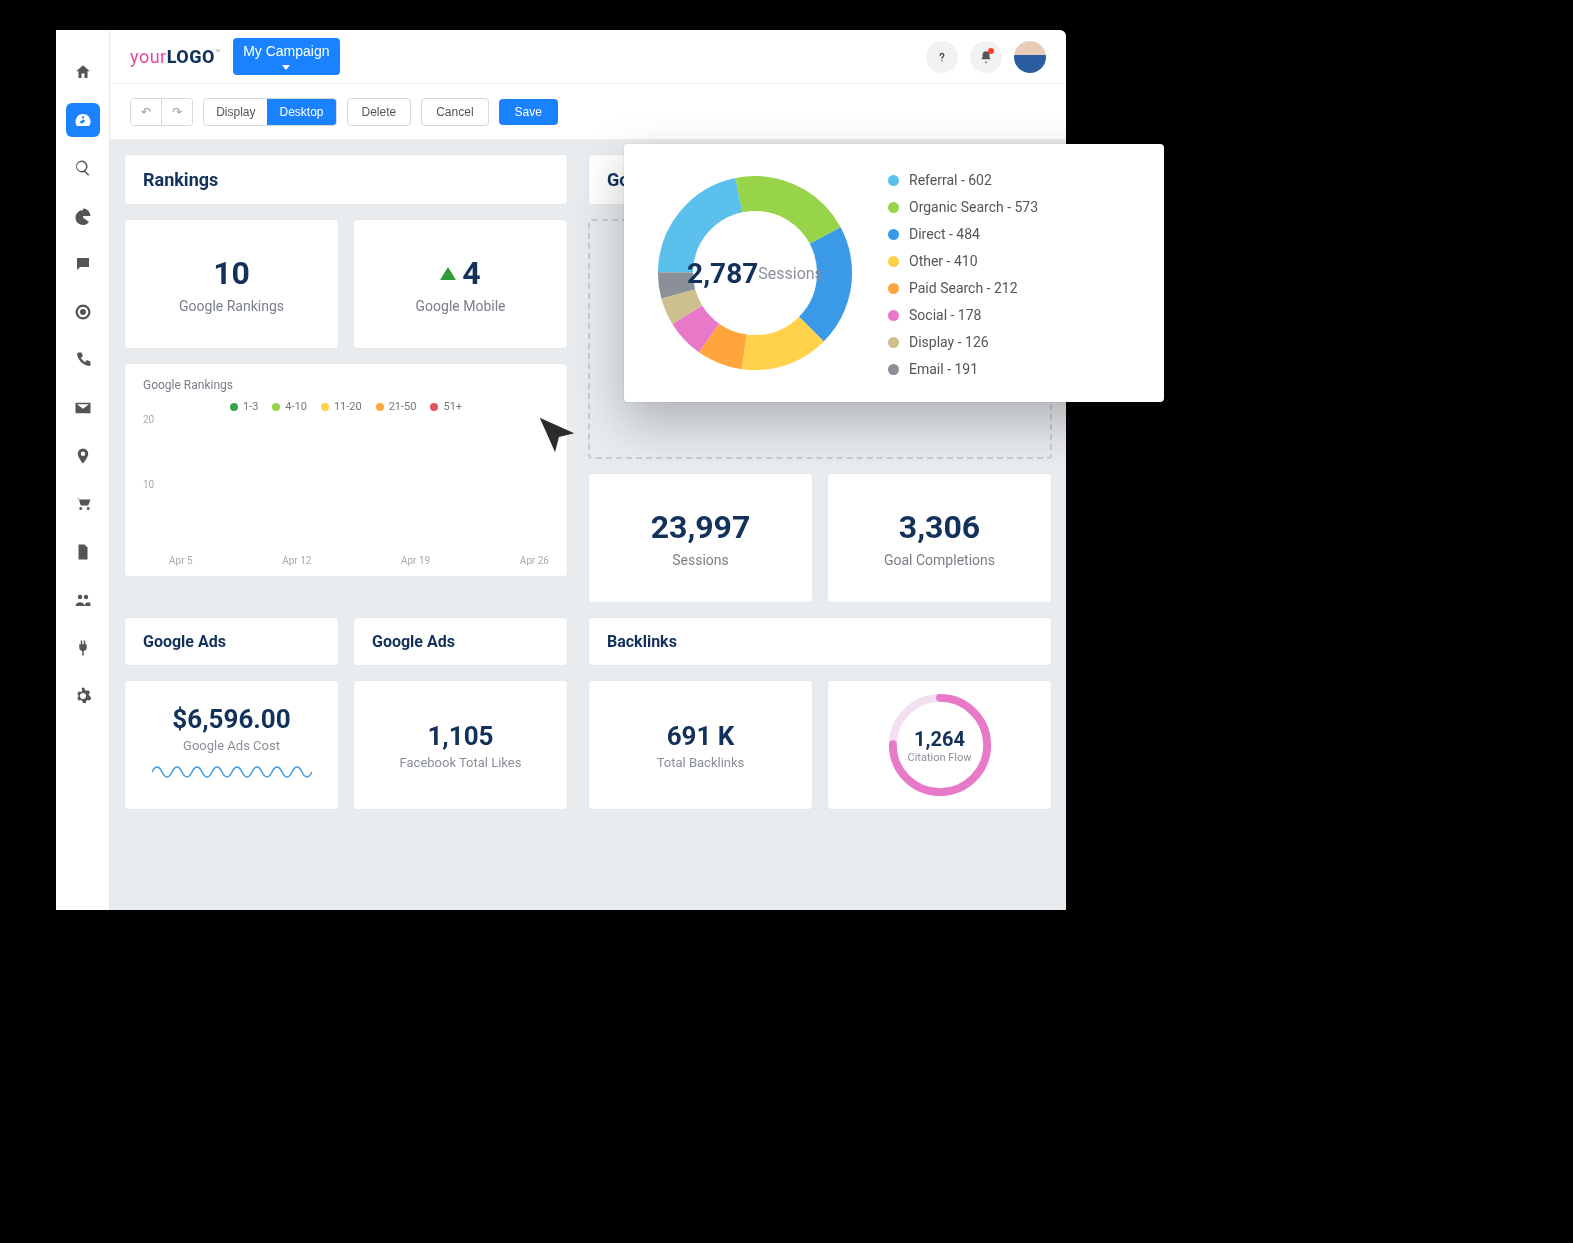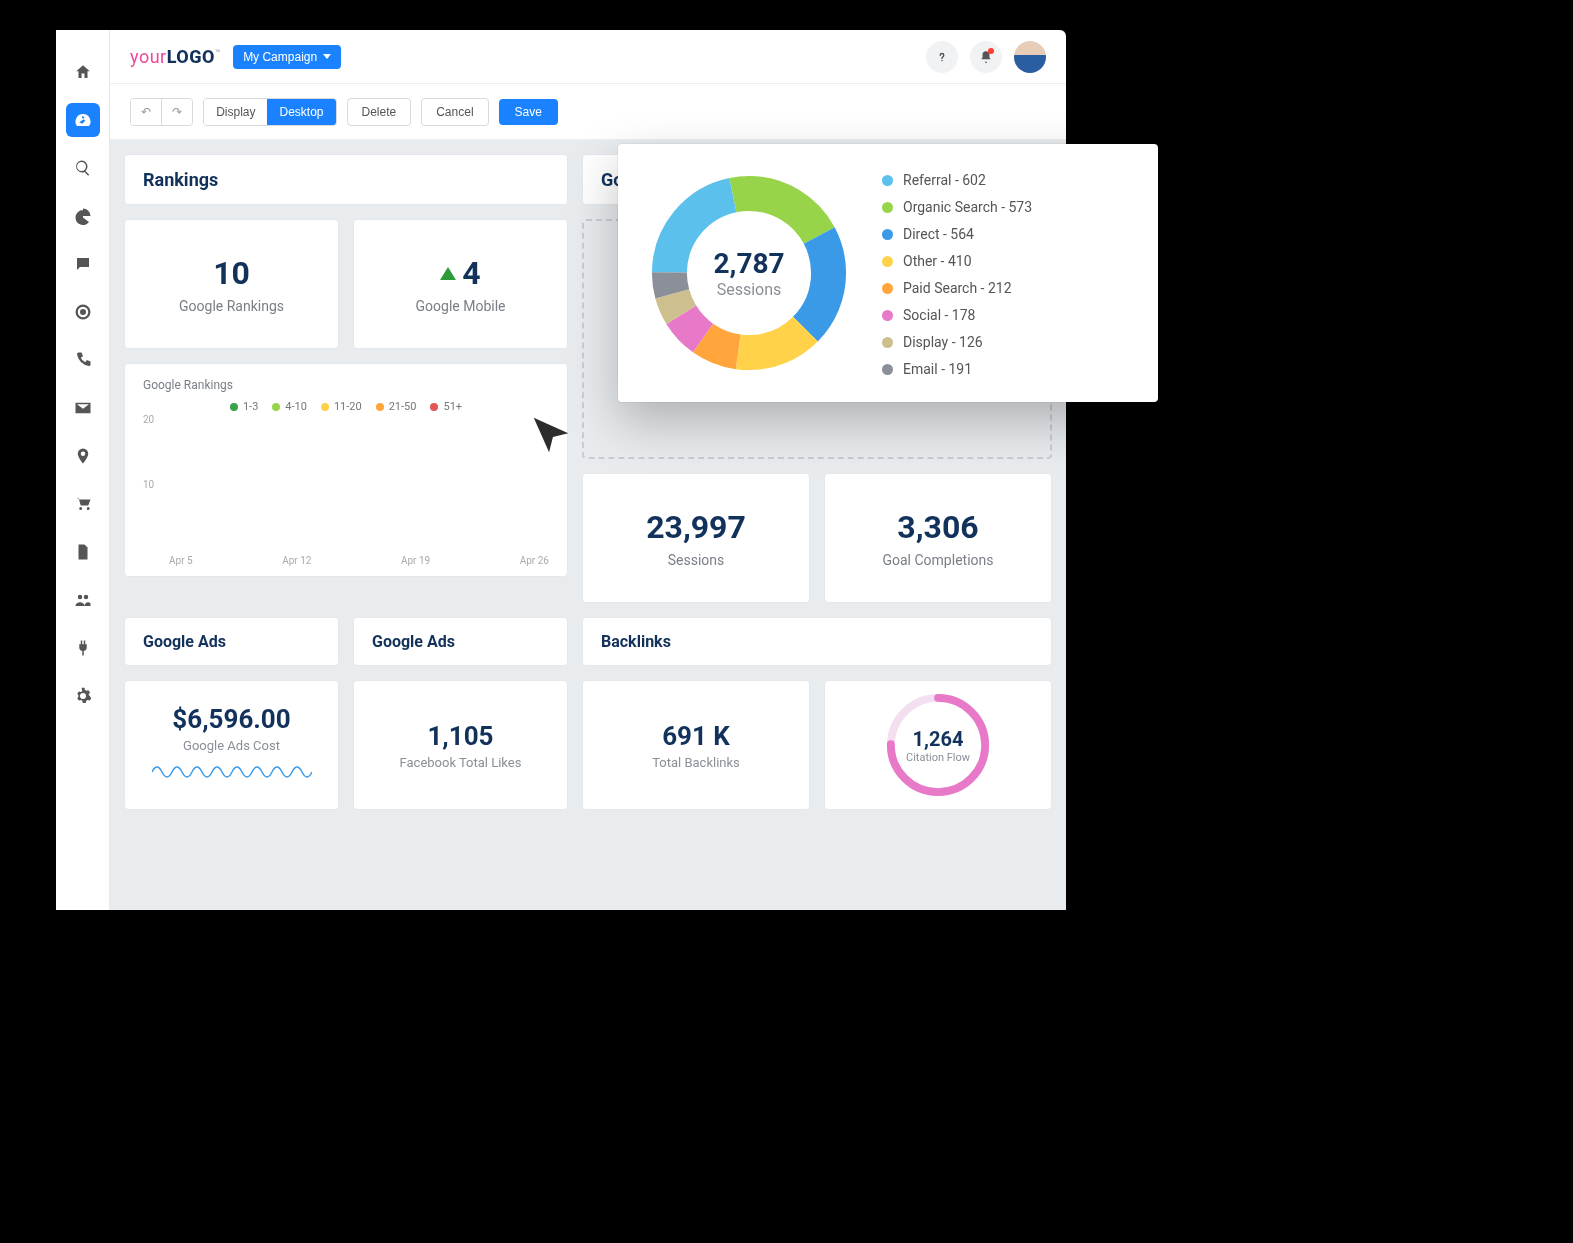--- a/index.html
+++ b/index.html
@@ -72,26 +72,27 @@
   }
   .logo { font-size: 18px; letter-spacing: .5px; }
   .logo .l-light { color: #ec4899; font-weight: 400; }
   .logo .l-bold { color: #12325b; font-weight: 800; }
   .logo .l-tm { color: #9aa0a6; font-size: 9px; vertical-align: super; }
   .campaign-btn {
     background: #1a82ff;
     color: #fff;
     border: none;
     border-radius: 4px;
-    font-size: 12px;
+    font-size: 14px;
     padding: 5px 10px;
     display: flex;
     align-items: center;
     gap: 6px;
     cursor: pointer;
+    flex-direction: column;
   }
   .chev-down { width: 0; height: 0; border-left: 4px solid transparent; border-right: 4px solid transparent; border-top: 5px solid #fff; }
   .topbar-spacer { flex: 1; }
   .icon-circle {
     width: 32px; height: 32px; border-radius: 50%;
     background: #f1f2f4; display: flex; align-items:center; justify-content:center;
     color: #555; cursor: pointer; position: relative;
   }
   .icon-circle svg { width: 14px; height: 14px; fill: currentColor; }
   .notif-dot { position: absolute; top: 7px; right: 8px; width: 6px; height: 6px; background:#ff3b30; border-radius:50%; }
@@ -114,21 +115,21 @@
   .btn-group button.active { background: #1a82ff; color: #fff; }
   .btn-outline { border: 1px solid #d6d9de; background:#fff; border-radius:4px; padding:6px 14px; font-size:12px; color:#555; cursor:pointer; }
   .btn-primary { background:#1a82ff; color:#fff; border:none; border-radius:4px; padding:6px 16px; font-size:12px; cursor:pointer; }
   
   .content {
     flex: 1;
     background: #e9ecef;
     padding: 14px;
     overflow: visible;
   }
-  .row { display: flex; gap: 14px; margin-bottom: 14px; overflow:visible; }
+  .row { display: flex; gap: 20px; margin-bottom: 14px; overflow:visible; }
   .col { display: flex; flex-direction: column; gap: 14px; overflow:visible;}
   .col-left { width: 444px; }
   .col-right { flex: 1; position: relative; }
   .card {
     background: #fff;
     border: 1px solid #e5e7eb;
     border-radius: 4px;
   }
   .panel-header { padding: 14px 18px; font-size: 18px; font-weight: 700; color: #12325b; }
   .stat-pair { display: flex; gap: 14px; }
@@ -170,21 +171,21 @@
     background: #fff;
     border-radius: 4px;
     box-shadow: 0 20px 50px rgba(0,0,0,0.25), 0 0 0 1px rgba(0,0,0,0.04);
     display: flex;
     padding: 24px 26px;
     gap: 28px;
     z-index: 5;
   }
   .donut-wrap { position: relative; width: 210px; height: 210px; flex-shrink:0; }
   .donut-wrap svg { width: 210px; height: 210px; transform: rotate(-90deg); }
-  .donut-center { position:absolute; inset:0; display:flex; flex-direction:column; align-items:center; justify-content:center; }
+  .donut-center { position:absolute; inset:0; display:flex; align-items:center; justify-content:center; }
   .donut-val { font-size: 28px; font-weight:700; color:#12325b; }
   .donut-label { font-size: 16px; color:#8a8f98; }
   .donut-legend { display:flex; flex-direction:column; gap:11px; font-size:14px; color:#555; padding-top:4px;}
   .donut-legend .item { display:flex; align-items:center; gap:10px; }
   .cursor-arrow { position:absolute; left: -54px; top: 260px; z-index:6; }
   .cursor-arrow svg { width: 46px; height: 46px; fill:#2c2c2c; }
   .metrics-row { display:flex; gap:14px; }
   .metrics-row .stat-card { height: 130px; }
   .section-header-card { padding: 14px 18px; font-size: 16px; font-weight:700; color:#12325b; }
   .ads-card { flex:1; display:flex; flex-direction:column; align-items:center; justify-content:center; height:130px; position:relative;}
@@ -579,21 +580,21 @@
                 <div class="item">
                   <span class="dot" style="background: rgb(91, 192, 235); width: 11px; height: 11px;"></span>
                   <span>Referral - 602</span>
                 </div>
                 <div class="item">
                   <span class="dot" style="background: rgb(152, 212, 74); width: 11px; height: 11px;"></span>
                   <span>Organic Search - 573</span>
                 </div>
                 <div class="item">
                   <span class="dot" style="background: rgb(58, 154, 232); width: 11px; height: 11px;"></span>
-                  <span>Direct - 564</span>
+                  <span>Direct - 484</span>
                 </div>
                 <div class="item">
                   <span class="dot" style="background: rgb(255, 210, 74); width: 11px; height: 11px;"></span>
                   <span>Other - 410</span>
                 </div>
                 <div class="item">
                   <span class="dot" style="background: rgb(255, 165, 60); width: 11px; height: 11px;"></span>
                   <span>Paid Search - 212</span>
                 </div>
                 <div class="item">

